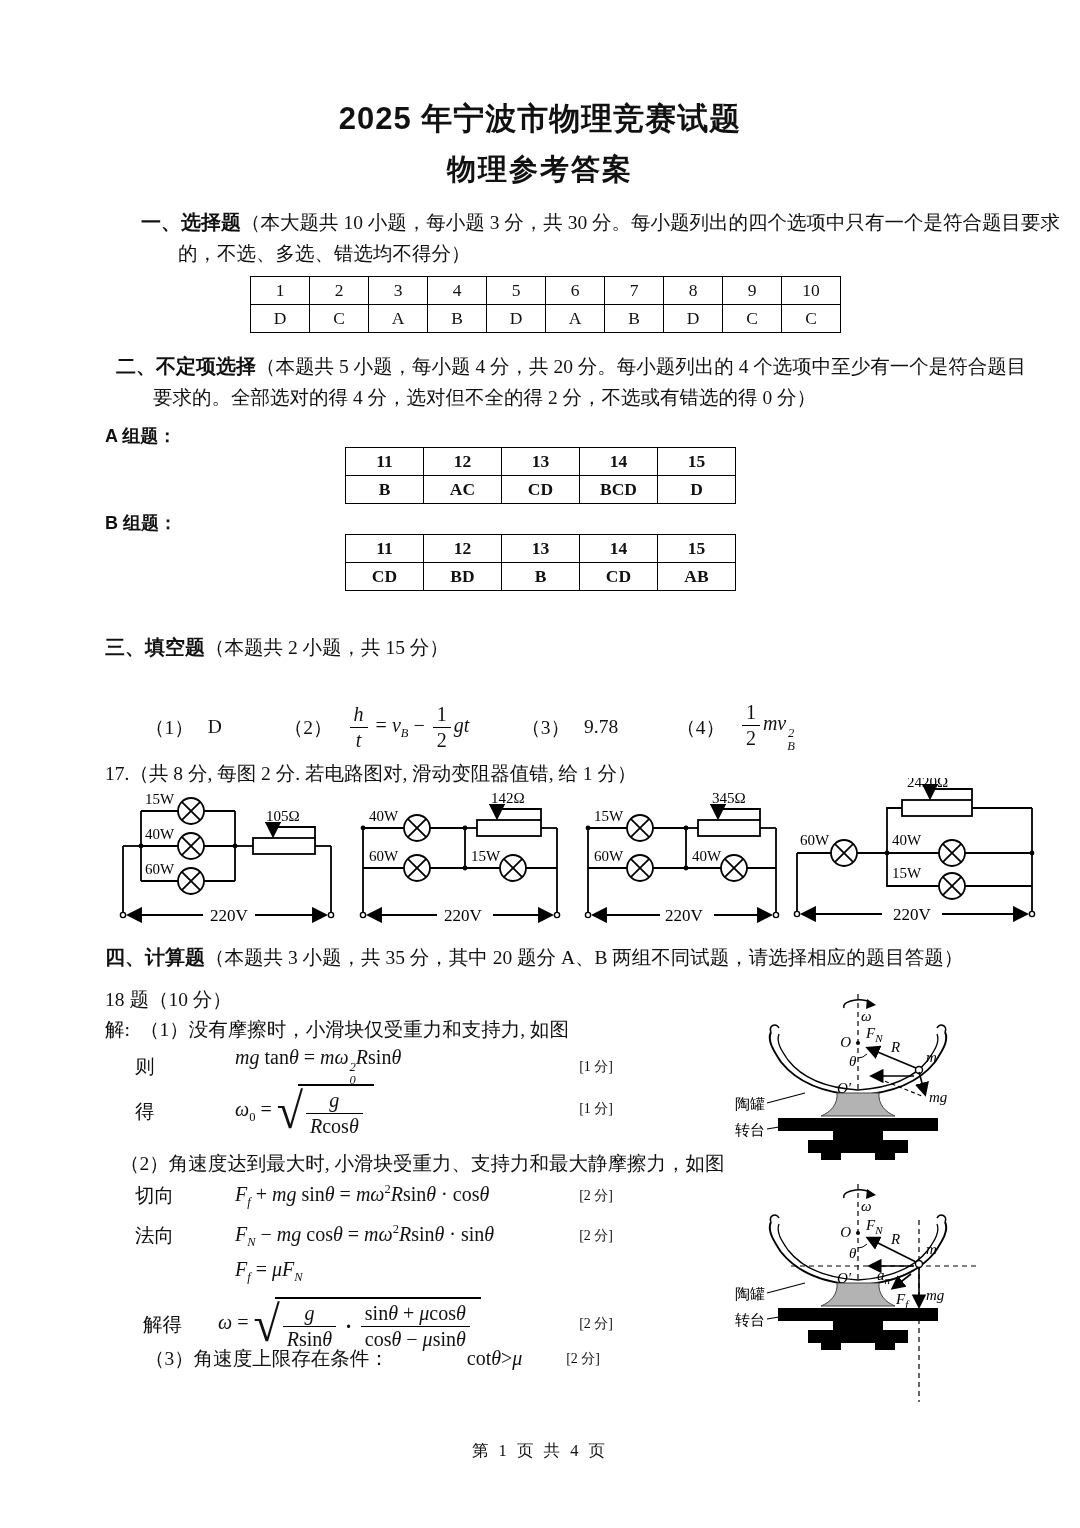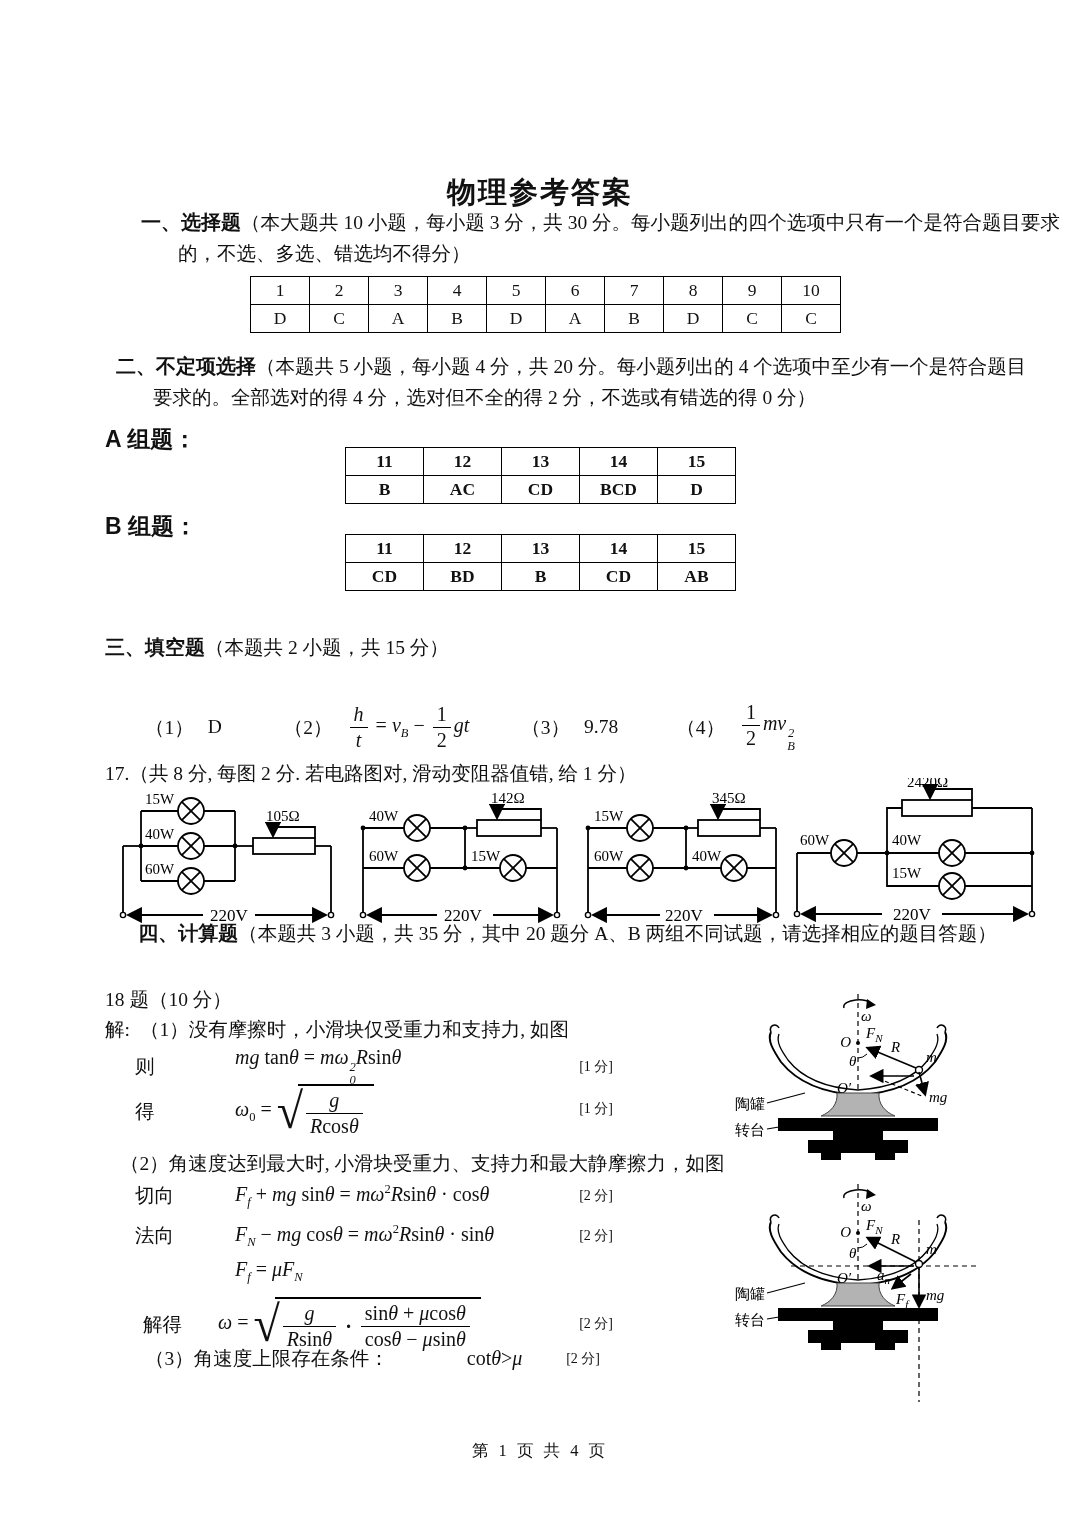--- a/index.html
+++ b/index.html
@@ -1,24 +1,24 @@
 <!DOCTYPE html>
 <html><head>
 <meta charset="utf-8">
 <style>
   html,body{margin:0;padding:0;background:#ffffff;}
   body{width:1080px;height:1528px;font-family:"Liberation Serif","DejaVu Serif",serif;color:#111;}
   .page{position:relative;width:1080px;height:1528px;overflow:hidden;background:#fff;}
   .abs{position:absolute;}
   .ttl{width:1080px;text-align:center;font-family:"Liberation Sans","DejaVu Sans",sans-serif;font-weight:bold;}
   .title{top:98px;font-size:31px;letter-spacing:1px;}
-  .subtitle{top:150px;font-size:29px;letter-spacing:2px;margin-top:23px;}
+  .subtitle{top:150px;font-size:29px;letter-spacing:2px;}
   .sechead{left:105px;width:888px;font-size:19.5px;line-height:1.6;padding-left:37px;text-indent:-37px;}
   .sechead b{font-family:"Liberation Sans","DejaVu Sans",sans-serif;font-size:20px;}
-  .grouplabel{left:105px;font-size:23px;font-weight:bold;font-family:"Liberation Sans","DejaVu Sans",sans-serif;}
+  .grouplabel{left:105px;font-size:18px;font-weight:bold;font-family:"Liberation Sans","DejaVu Sans",sans-serif;}
   table.anstable{border-collapse:collapse;}
   table.anstable td{border:1.6px solid #000;text-align:center;font-size:17.5px;height:27px;padding:0;}
   .t10 td{width:58px;}
   .t5 td{width:77px;font-weight:bold;}
   .plain{font-size:19.5px;}
   .ansrow{display:flex;align-items:center;height:58px;font-size:19.5px;}
   .ansrow .lbl{margin-right:14px;}
   .eq{font-size:20px;}
   .eq i, .ansrow i{font-family:"Liberation Serif","DejaVu Serif",serif;}
   sub,sup{font-size:12.5px;}
@@ -38,20 +38,21 @@
   svg text{font-family:"Liberation Serif","DejaVu Serif",serif;font-size:15px;fill:#000;}
   svg .it{font-style:italic;}
   svg .cjk{font-size:15px;}
   svg .v{font-size:17px;}
 </style>
 </head>
 <body>
 
 <div class="page">
 
+  <div class="abs ttl title">2025 年宁波市物理竞赛试题</div>
   <div class="abs ttl subtitle">物理参考答案</div>
 
   <div class="abs sechead" style="top:206px;margin-left:36px;"><b>一、选择题</b><span>（本大题共 10 小题，每小题 3 分，共 30 分。每小题列出的四个选项中只有一个是符合题目要求的，不选、多选、错选均不得分）</span></div>
 
   <table class="anstable t10 abs" style="top:276px;left:250px;">
     <tbody>
         <tr>
       <td>1</td>
           <td>2</td>
           <td>3</td>
@@ -331,21 +332,21 @@
         <circle cx="105" cy="75" r="2.4"></circle>
         <circle cx="250" cy="75" r="2.4"></circle>
       </g>
     <text x="18" y="67">60W</text>
     <text x="110" y="67">40W</text>
     <text x="110" y="100">15W</text>
     <text x="125" y="9">2420Ω</text>
     <text class="v" x="130" y="142" text-anchor="middle">220V</text>
   </svg>
 
-  <div class="abs sechead" style="top:917px;text-align:center;"><b>四、计算题</b><span>（本题共 3 小题，共 35 分，其中 20 题分 A、B 两组不同试题，请选择相应的题目答题）</span></div>
+  <div class="abs sechead" style="top:941px;"><b>四、计算题</b><span>（本题共 3 小题，共 35 分，其中 20 题分 A、B 两组不同试题，请选择相应的题目答题）</span></div>
 
   <div class="abs plain" style="top:986px;left:105px;">18 题（10 分）</div>
 
   <div class="abs plain" style="top:1016px;left:105px;display:flex;">
     <span style="margin-right:10px;">解:</span>
     <span>（1）没有摩擦时，小滑块仅受重力和支持力, 如图</span>
   </div>
 
   <div class="abs eqrow" style="top:1046px;left:135px;">
     <span class="word">则</span>

